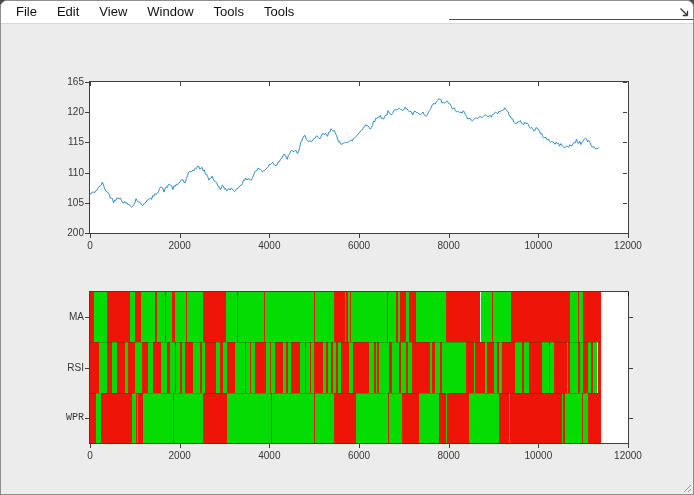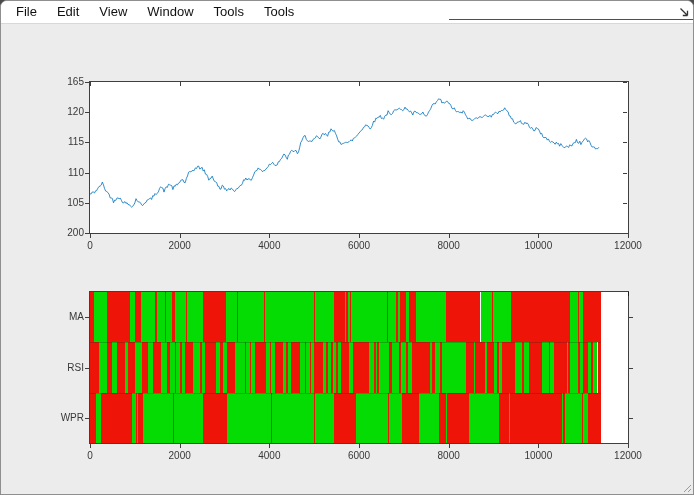--- a/index.html
+++ b/index.html
@@ -264,21 +264,21 @@
         <div class="seg" style="left: 477.03px; top: 50.33px; width: 1.43px; height: 50.33px; background: rgb(4, 220, 4);"></div>
         <div class="seg" style="left: 478.46px; top: 50.33px; width: 1.43px; height: 50.33px; background: rgb(238, 20, 7);"></div>
         <div class="seg" style="left: 479.9px; top: 50.33px; width: 8.34px; height: 50.33px; background: rgb(4, 220, 4);"></div>
         <div class="seg" style="left: 488.24px; top: 50.33px; width: 1.7px; height: 50.33px; background: rgb(238, 20, 7);"></div>
         <div class="seg" style="left: 489.94px; top: 50.33px; width: 3.41px; height: 50.33px; background: rgb(4, 220, 4);"></div>
         <div class="seg" style="left: 493.35px; top: 50.33px; width: 4.75px; height: 50.33px; background: rgb(238, 20, 7);"></div>
         <div class="seg" style="left: 498.1px; top: 50.33px; width: 3.14px; height: 50.33px; background: rgb(4, 220, 4);"></div>
         <div class="seg" style="left: 501.24px; top: 50.33px; width: 1.88px; height: 50.33px; background: rgb(238, 20, 7);"></div>
         <div class="seg" style="left: 503.12px; top: 50.33px; width: 4.39px; height: 50.33px; background: rgb(4, 220, 4);"></div>
         <div class="seg" style="left: 507.51px; top: 50.33px; width: 3.59px; height: 50.33px; background: rgb(238, 20, 7);"></div>
-        <div class="row-label" style="left: -40px; top: 119.833px;">WPR</div>
+        <div class="row-label" style="left: -40px; top: 119.833px; font-family: Liberation Mono, monospace;">WPR</div>
         <div class="tick" style="left: -5px; top: 125.833px; width: 4px; height: 1px; background: rgb(63, 63, 63);"></div>
         <div class="tick" style="left: 539px; top: 125.833px; width: 4px; height: 1px; background: rgb(63, 63, 63);"></div>
         <div class="seg" style="left: 0px; top: 100.67px; width: 6.28px; height: 50.33px; background: rgb(238, 20, 7);"></div>
         <div class="seg" style="left: 6.28px; top: 100.67px; width: 4.26px; height: 50.33px; background: rgb(4, 220, 4);"></div>
         <div class="seg" style="left: 10.54px; top: 100.67px; width: 31.16px; height: 50.33px; background: rgb(238, 20, 7);"></div>
         <div class="seg" style="left: 41.7px; top: 100.67px; width: 4.12px; height: 50.33px; background: rgb(4, 220, 4);"></div>
         <div class="seg" style="left: 45.82px; top: 100.67px; width: 0.9px; height: 50.33px; background: rgb(238, 20, 7);"></div>
         <div class="seg" style="left: 46.72px; top: 100.67px; width: 1.7px; height: 50.33px; background: rgb(4, 220, 4);"></div>
         <div class="seg" style="left: 48.42px; top: 100.67px; width: 4.93px; height: 50.33px; background: rgb(238, 20, 7);"></div>
         <div class="seg" style="left: 53.35px; top: 100.67px; width: 29.32px; height: 50.33px; background: rgb(4, 220, 4);"></div>

